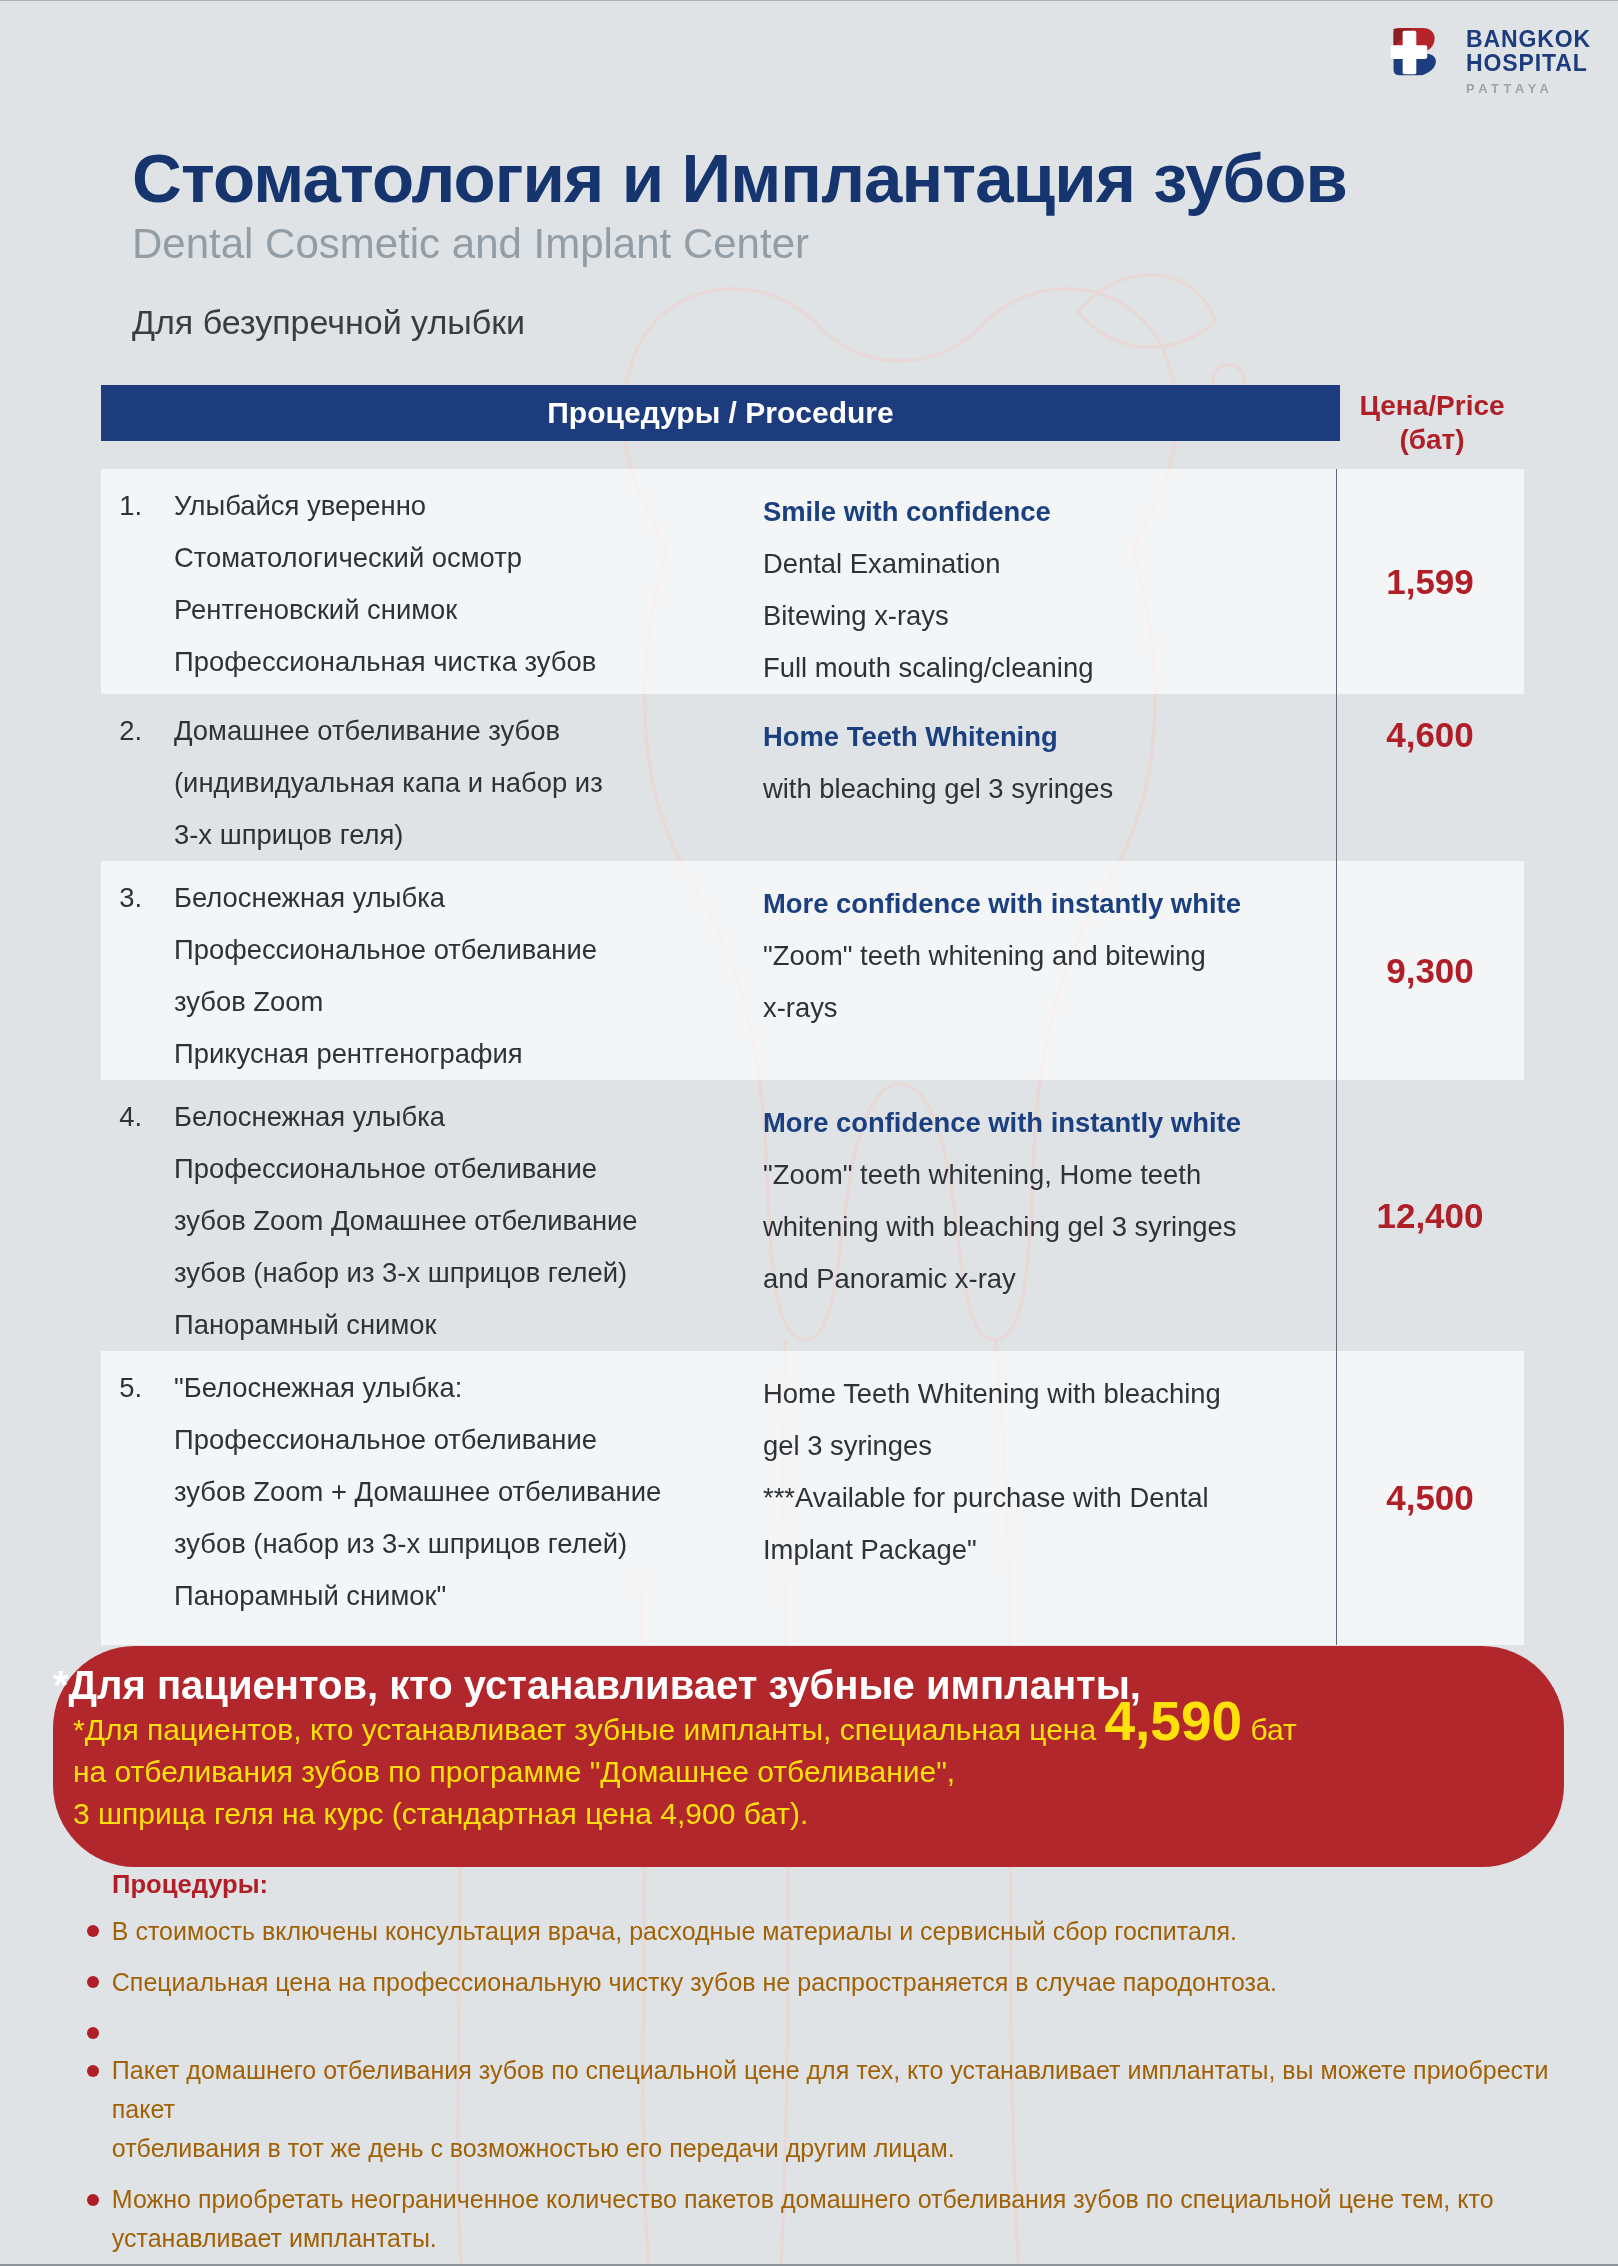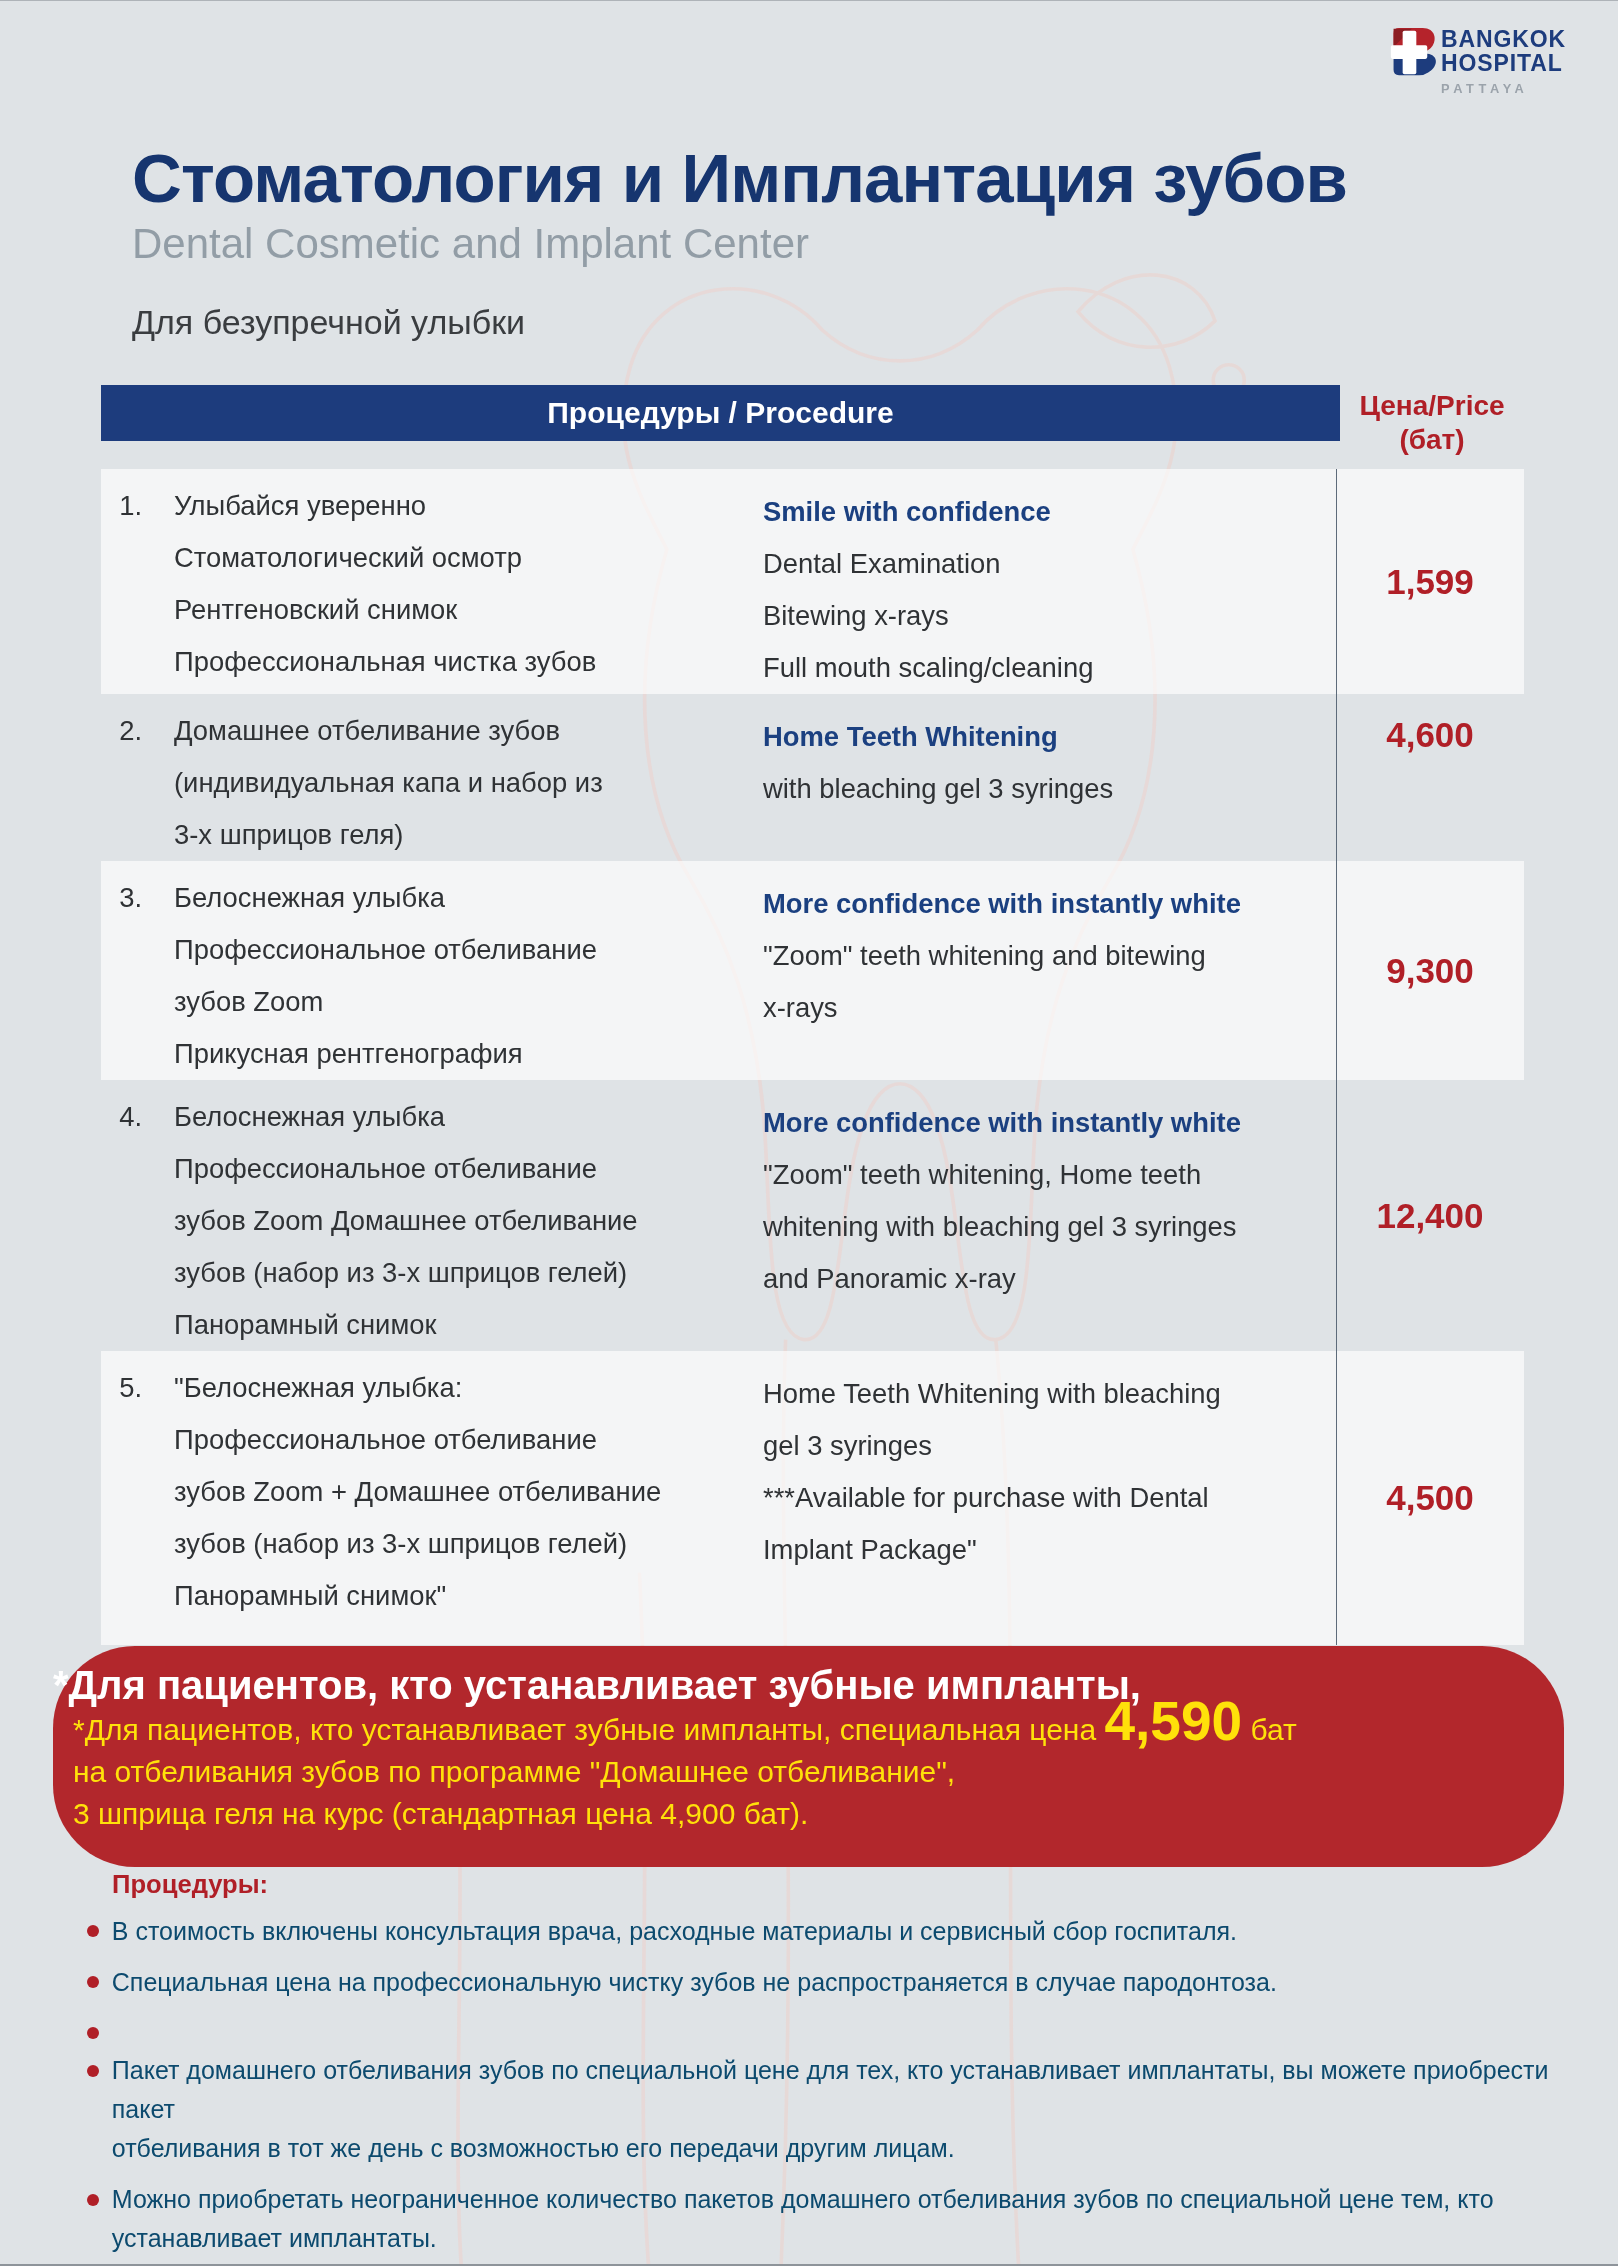--- a/index.html
+++ b/index.html
@@ -8,21 +8,21 @@
     background:#dfe3e6;
     border-top:1.8px solid #aeb3b8;border-bottom:2.7px solid #8e949a;
     box-sizing:border-box;
     font-family:"Liberation Sans",sans-serif;
     color:#303336;
   }
   
   .watermark{position:absolute;left:274px;top:201px;z-index:1;pointer-events:none;}
   
   .logo{position:absolute;top:25.6px;left:1388px;z-index:3;display:flex;}
-  .logo-text{margin-left:0;line-height:24px;}
+  .logo-text{margin-left:25px;line-height:24px;}
   .logo-line{font-size:23px;font-weight:bold;color:#1d3c7d;letter-spacing:0.9px;}
   .logo-sub{font-size:12.8px;font-weight:bold;color:#9ba3ab;letter-spacing:4.6px;margin-top:2.7px;}
   
   .hdr{position:absolute;left:132px;z-index:3;}
   .title{top:122px;font-size:69px;font-weight:800;color:#16356f;letter-spacing:-0.9px;white-space:nowrap;margin-top:16px;}
   .subtitle{top:219px;font-size:42px;color:#929da6;}
   .tagline{top:302px;font-size:34px;color:#3a3d40;font-weight:500;}
   
   .table-head{position:absolute;left:101px;top:384px;width:1239px;height:56px;background:#1d3c7d;
     display:flex;align-items:center;justify-content:center;z-index:2;}
@@ -50,21 +50,21 @@
   .banner{position:absolute;left:53px;top:1645px;width:1511px;height:221px;background:#b2272c;
     border-radius:82px;z-index:3;box-sizing:border-box;padding-top:14.6px;}
   .banner-title{color:#ffffff;font-size:40px;font-weight:800;line-height:48px;}
   .banner-yellow{color:#ffe10a;font-size:30px;font-weight:500;line-height:42px;padding-left:20px;}
   .banner-big{font-size:55px;font-weight:bold;line-height:0;}
   
   .notes{position:absolute;left:87px;top:1869px;width:1462px;z-index:3;}
   .notes-heading{color:#b01f27;font-size:25.6px;font-weight:bold;margin:0 0 12.8px 25px;}
   .note{display:flex;margin-bottom:12px;}
   .note-dot{width:12px;height:12px;border-radius:50%;background:#b01f27;flex:0 0 12px;margin:13.7px 12.8px 0 0;}
-  .note-text{font-size:25px;line-height:39px;color:#0c4a6e;white-space:pre-line;}
+  .note-text{font-size:25px;line-height:39px;color:#a16207;white-space:pre-line;}
 </style>
 </head>
 <body>
 
 <div class="page">
 
   <svg class="watermark" width="1005" height="2065" viewBox="0 0 1100 2260">
     <g stroke="#edd2cc" stroke-width="4" fill="none" opacity="0.55">
       <path d="M600,140 C540,70 420,80 390,180 C365,265 405,330 430,380
                C390,520 400,650 455,740 C500,815 525,890 535,990

